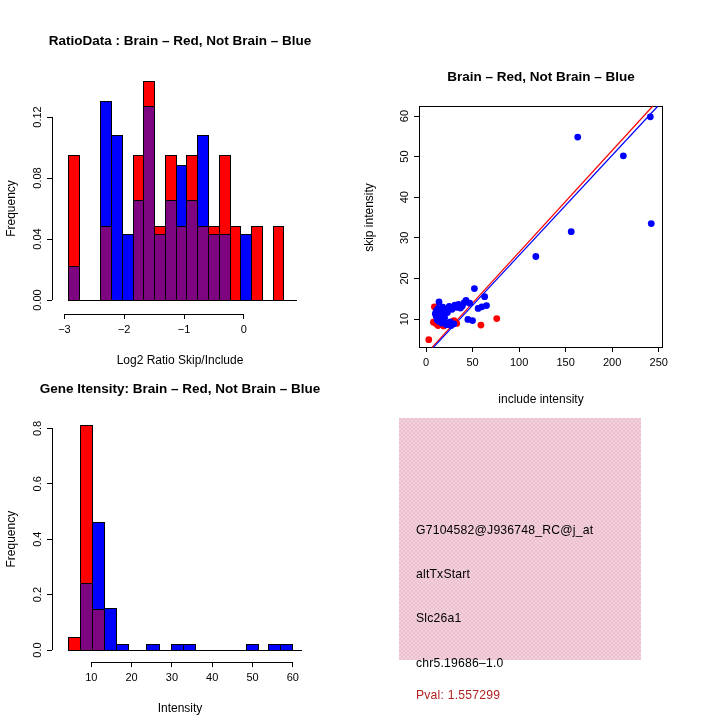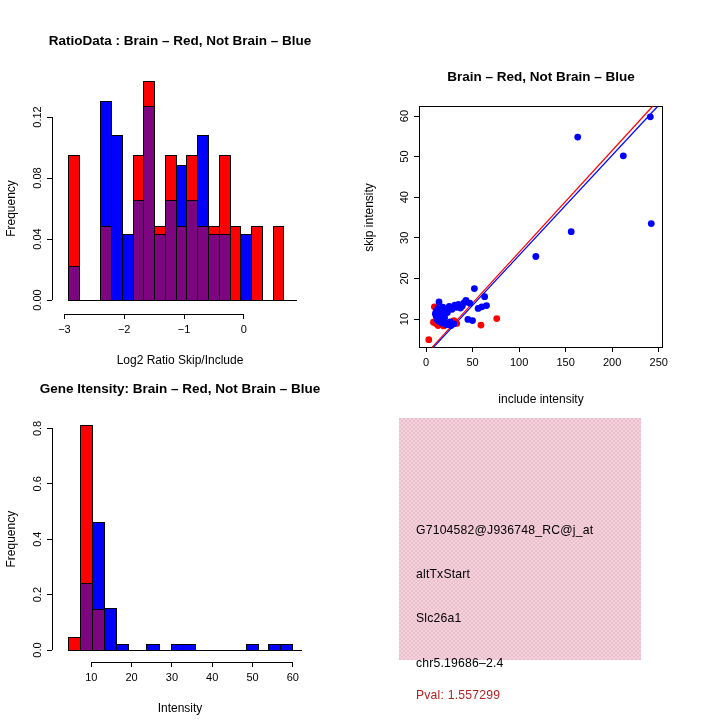--- a/index.html
+++ b/index.html
@@ -225,17 +225,17 @@
         <rect x="246.052" y="284.46" width="12.09" height="5.5400000000000205" fill="#0000FF" stroke="#000" shape-rendering="crispEdges"></rect>
         <rect x="268.62" y="284.46" width="12.09" height="5.5400000000000205" fill="#0000FF" stroke="#000" shape-rendering="crispEdges"></rect>
         <rect x="280.71000000000004" y="284.46" width="12.09" height="5.5400000000000205" fill="#0000FF" stroke="#000" shape-rendering="crispEdges"></rect>
       </svg>
   </div>
   <div class="panel" id="panel-info">
     <div class="info-box">
       <div class="info-line" style="top: 105px; color: rgb(0, 0, 0);">G7104582@J936748_RC@j_at</div>
       <div class="info-line" style="top: 149px; color: rgb(0, 0, 0);">altTxStart</div>
       <div class="info-line" style="top: 193px; color: rgb(0, 0, 0);">Slc26a1</div>
-      <div class="info-line" style="top: 238px; color: rgb(0, 0, 0);">chr5.19686–2.4</div>
+      <div class="info-line" style="top: 238px; color: rgb(0, 0, 0);">chr5.19686–1.0</div>
       <div class="info-line" style="top: 270px; color: rgb(178, 34, 34);">Pval: 1.557299</div>
     </div>
   </div>
 </div>
 
 </body></html>

